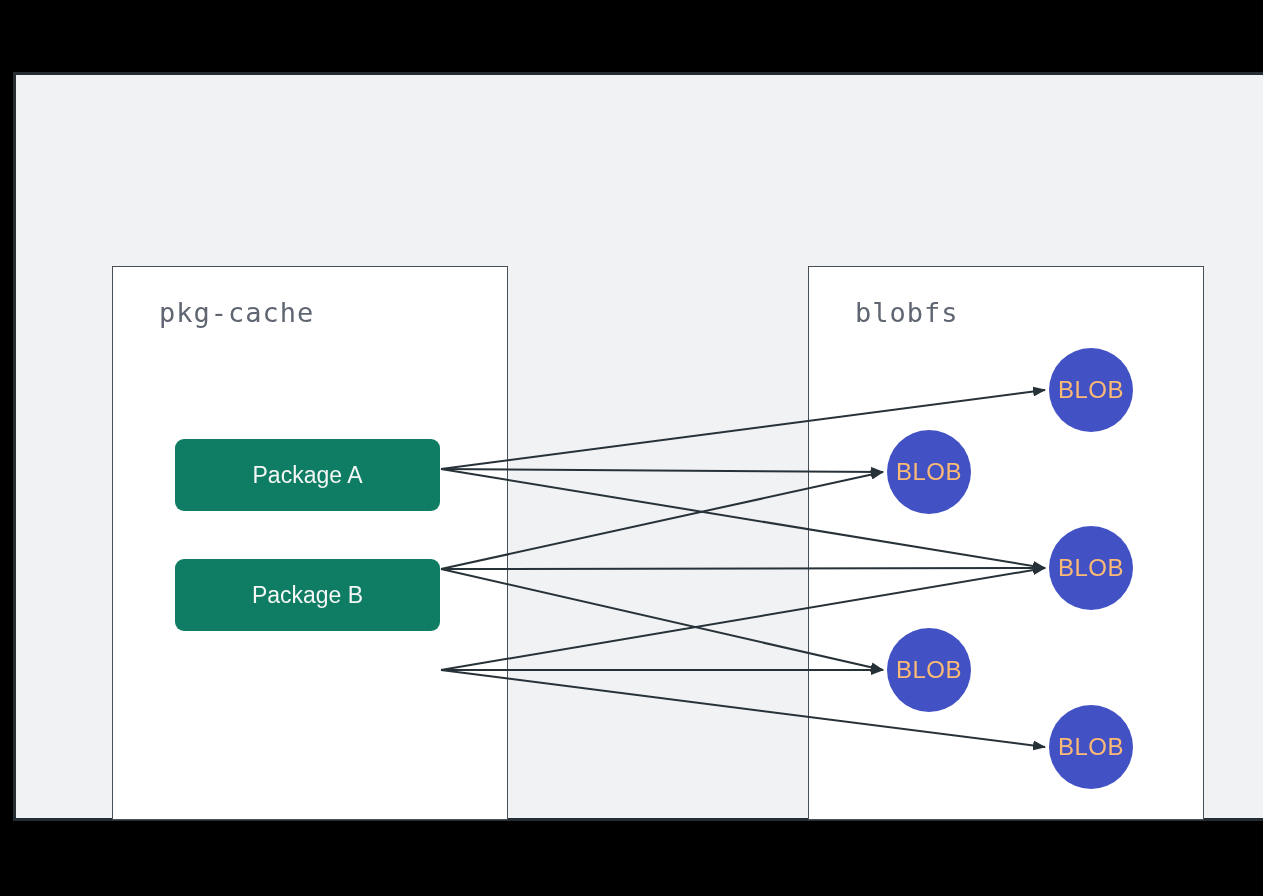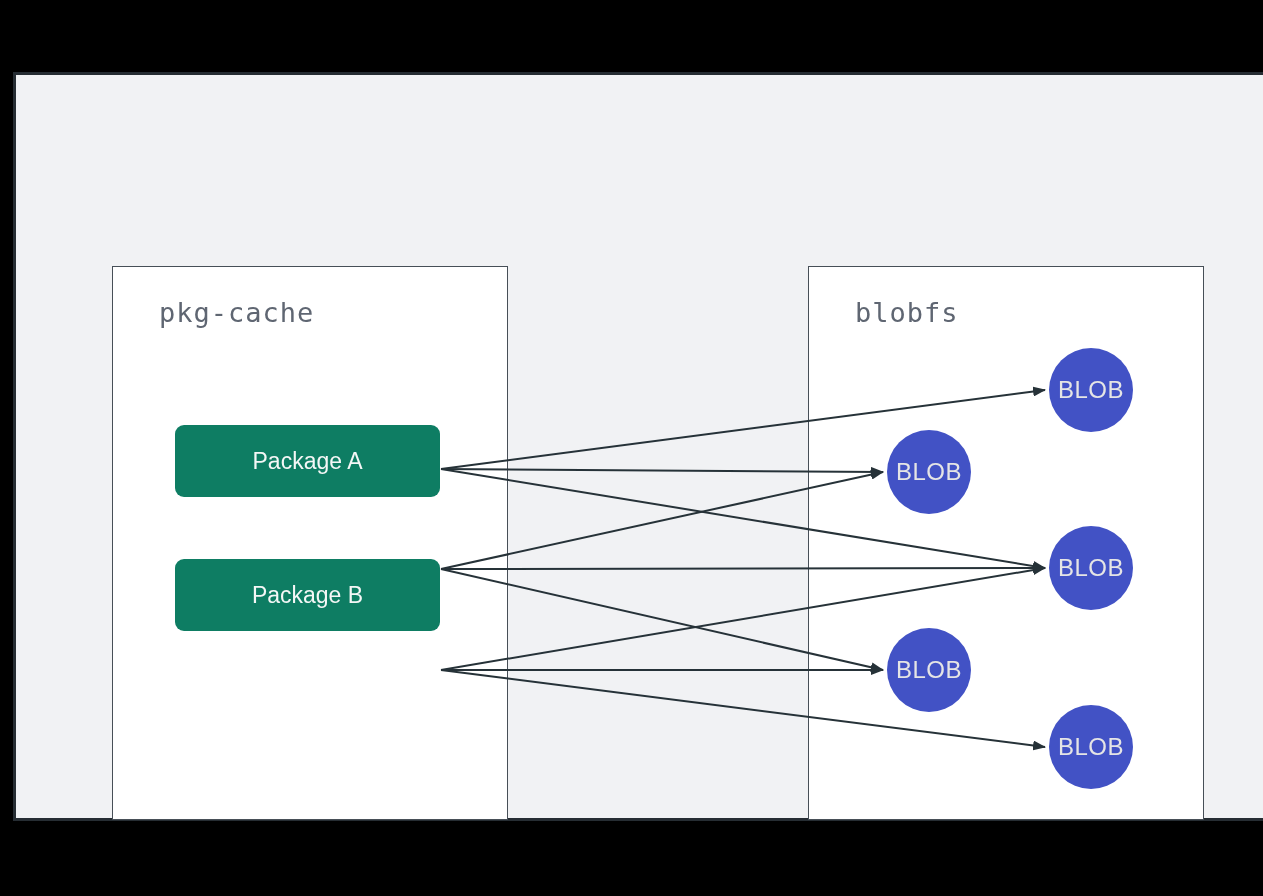--- a/index.html
+++ b/index.html
@@ -53,21 +53,21 @@
     display:flex;align-items:center;justify-content:center;
     color:#f4f7f6;
     font-size:23px;
   }
   .blob-node{
     position:absolute;
     width:84px;height:84px;
     border-radius:50%;
     background:var(--blob-fill);
     display:flex;align-items:center;justify-content:center;
-    color:#e5e5e5;
+    color:#fdba74;
     font-size:24px;
     letter-spacing:0.5px;
   }
   .edges-svg{
     position:absolute;
     left:0;top:0;
     width:1263px;height:896px;
     pointer-events:none;
   }
   .edges-svg line{
@@ -82,21 +82,21 @@
   <div class="page">
 
     <div class="container-box left">
       <div class="box-title">pkg-cache</div>
     </div>
 
     <div class="container-box right">
       <div class="box-title">blobfs</div>
     </div>
 
-    <div class="package-node" style="top:350px;">Package A</div>
+    <div class="package-node" style="top:364px;">Package A</div>
     <div class="package-node" style="top:484px;">Package B</div>
 
     <div class="blob-node" style="left:1033px;top:273px;">BLOB</div>
     <div class="blob-node" style="left:871px;top:355px;">BLOB</div>
     <div class="blob-node" style="left:1033px;top:451px;">BLOB</div>
     <div class="blob-node" style="left:871px;top:553px;">BLOB</div>
     <div class="blob-node" style="left:1033px;top:630px;">BLOB</div>
 
     <svg class="edges-svg" viewBox="0 0 1263 896" xmlns="http://www.w3.org/2000/svg">
       <defs>

